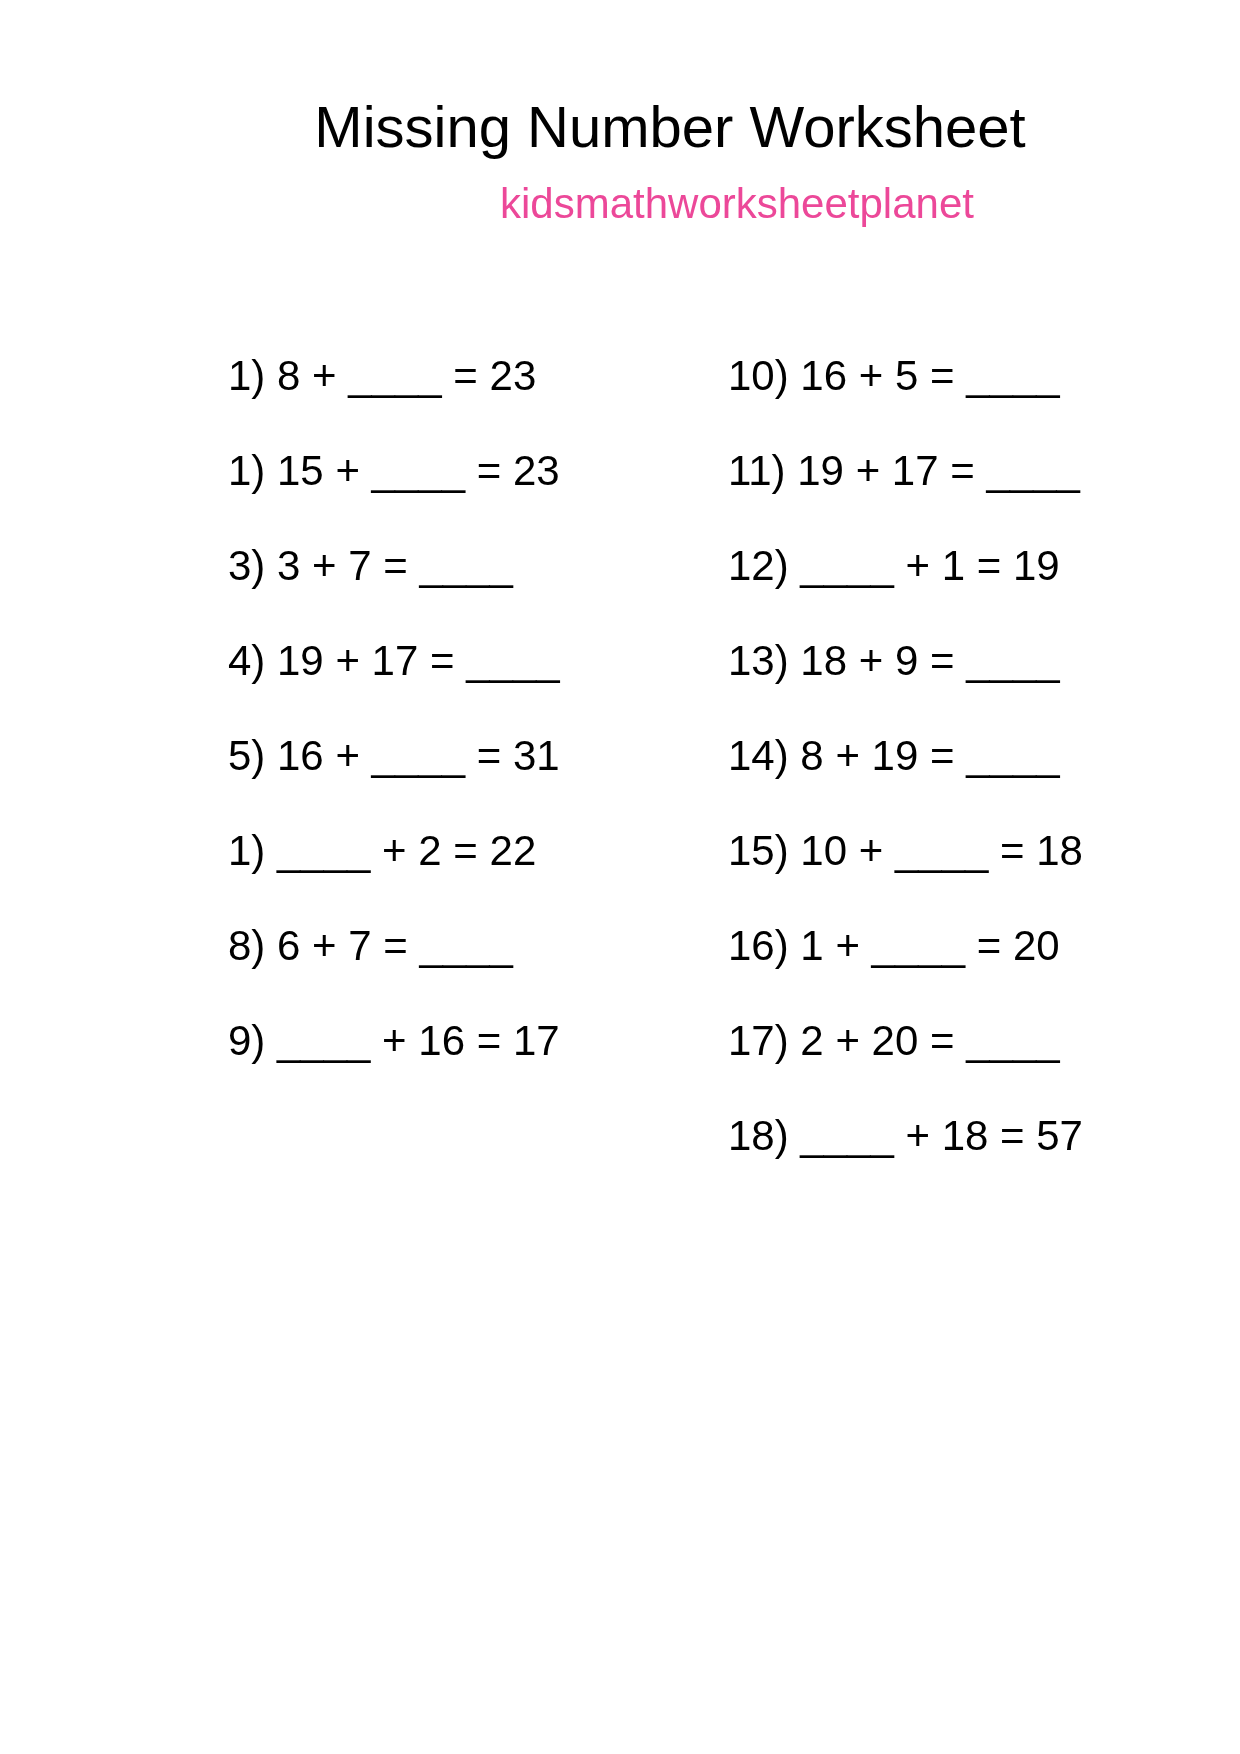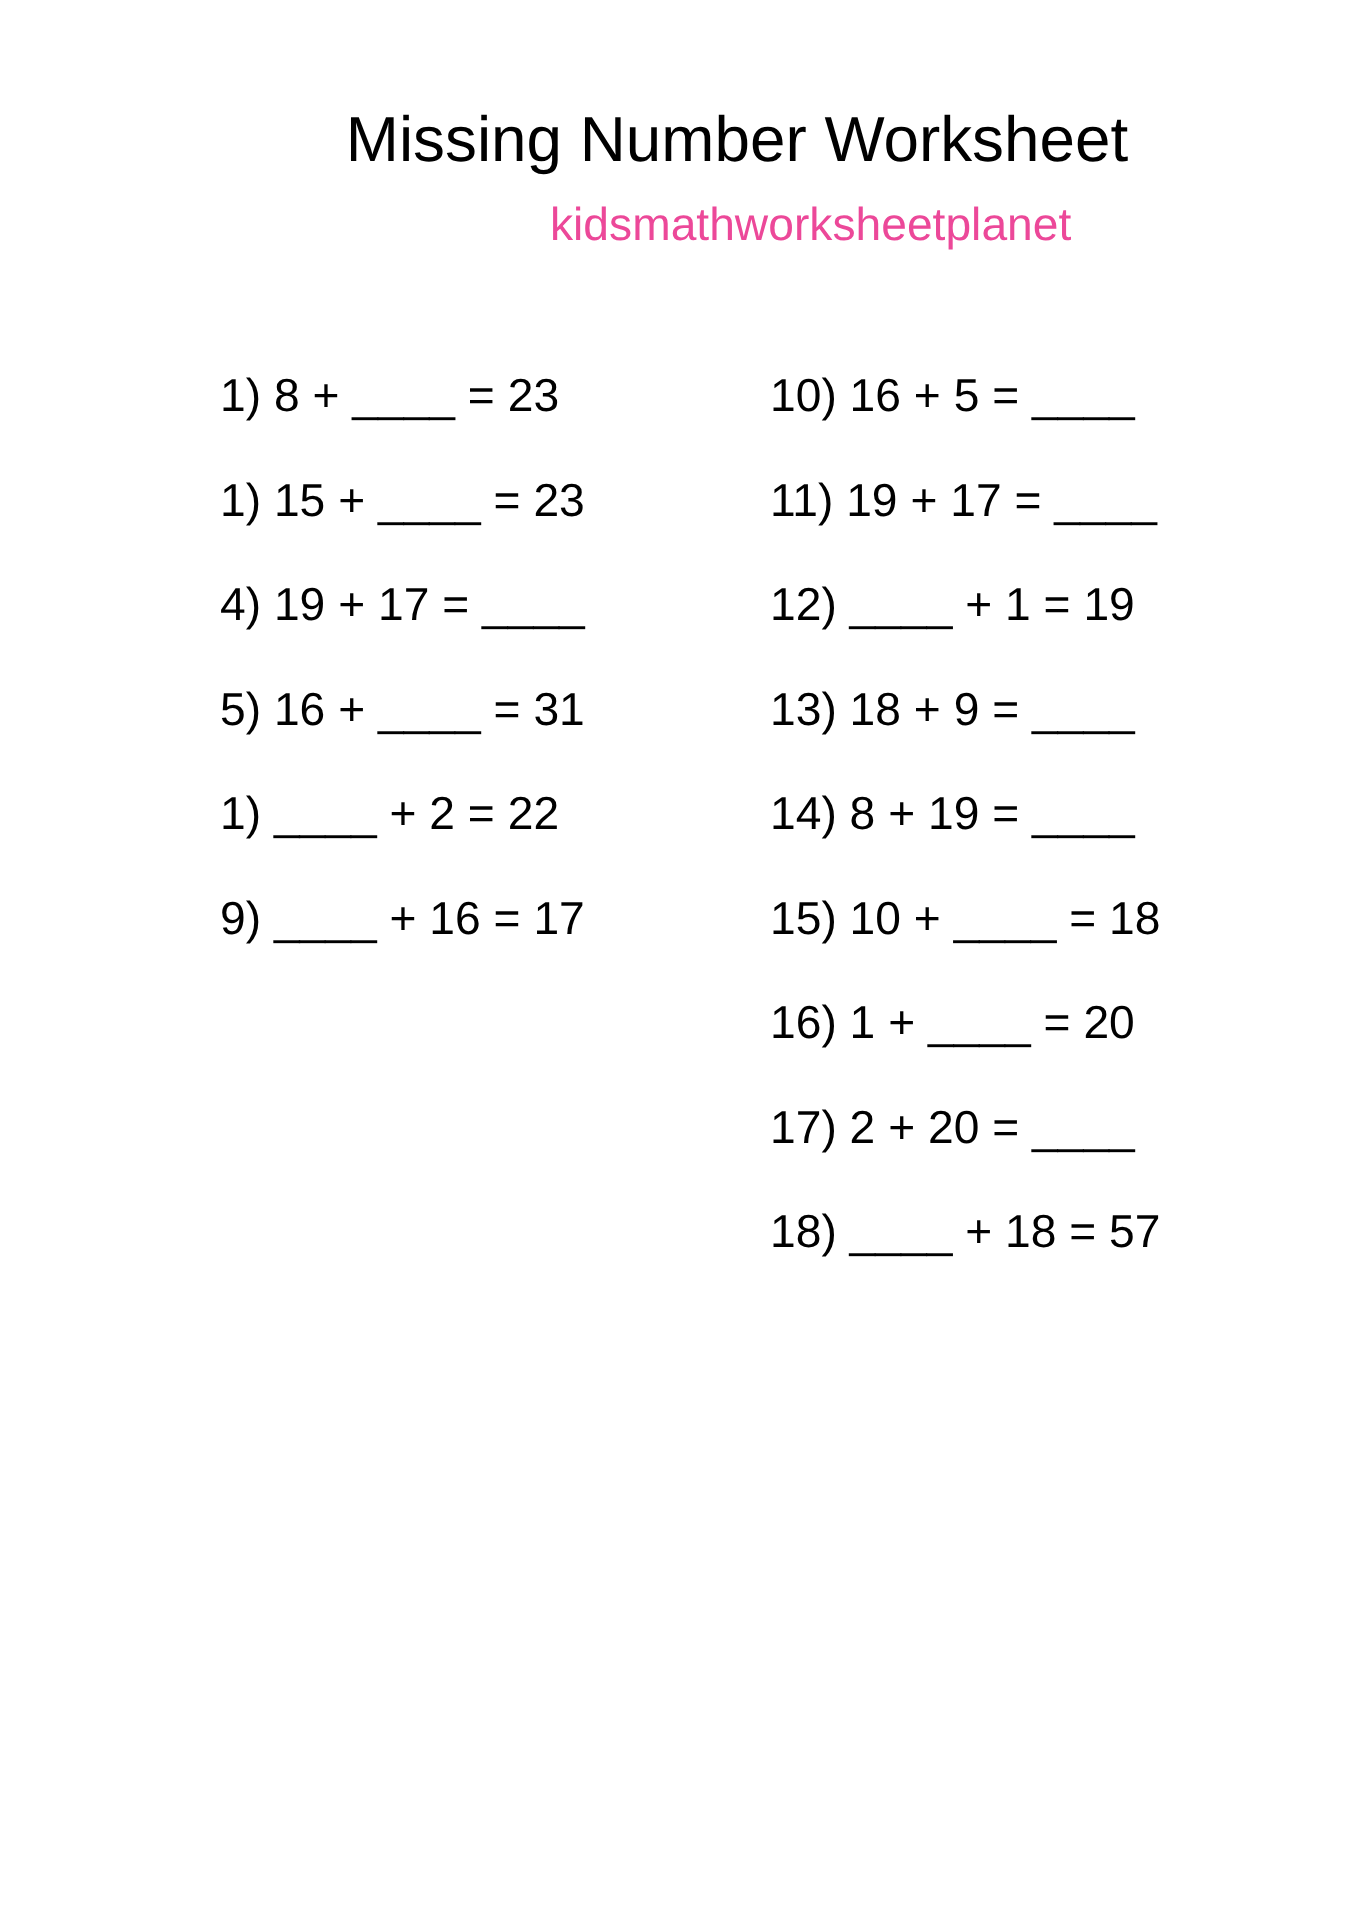--- a/index.html
+++ b/index.html
@@ -2,37 +2,39 @@
 <html><head>
 <meta charset="utf-8">
 <style>
   html, body { margin: 0; padding: 0; background: #ffffff; }
   body { width: 1240px; height: 1754px; position: relative; overflow: hidden;
          font-family: "Liberation Sans", sans-serif; color: #000; }
   .title { position: absolute; left: 0; width: 1340px; top: 98px; text-align: center;
            font-size: 58px; line-height: 1; white-space: nowrap; }
   .subtitle { position: absolute; left: 500px; top: 183px; font-size: 42px; line-height: 1;
               color: #ec4899; white-space: nowrap; }
-  .col { position: absolute; top: 334px; }
+  .col { position: absolute; top: 350px; margin-left: 28px; }
   .col.left { left: 200px; }
   .col.right { left: 700px; }
   .problem { height: 95px; font-size: 42px; line-height: 52px; white-space: pre; }
 </style>
 </head>
 <body>
 
 <div class="title">Missing Number Worksheet</div>
 <div class="subtitle">kidsmathworksheetplanet</div>
 
 <div class="col left">
   <div class="problem">1) 8 + ____ = 23</div>
   <div class="problem">1) 15 + ____ = 23</div>
+  <div class="problem">3) 3 + 7 = ____</div>
   <div class="problem">4) 19 + 17 = ____</div>
   <div class="problem">5) 16 + ____ = 31</div>
   <div class="problem">1) ____ + 2 = 22</div>
+  <div class="problem">8) 6 + 7 = ____</div>
   <div class="problem">9) ____ + 16 = 17</div>
 </div>
 
 <div class="col right">
   <div class="problem">10) 16 + 5 = ____</div>
   <div class="problem">11) 19 + 17 = ____</div>
   <div class="problem">12) ____ + 1 = 19</div>
   <div class="problem">13) 18 + 9 = ____</div>
   <div class="problem">14) 8 + 19 = ____</div>
   <div class="problem">15) 10 + ____ = 18</div>

